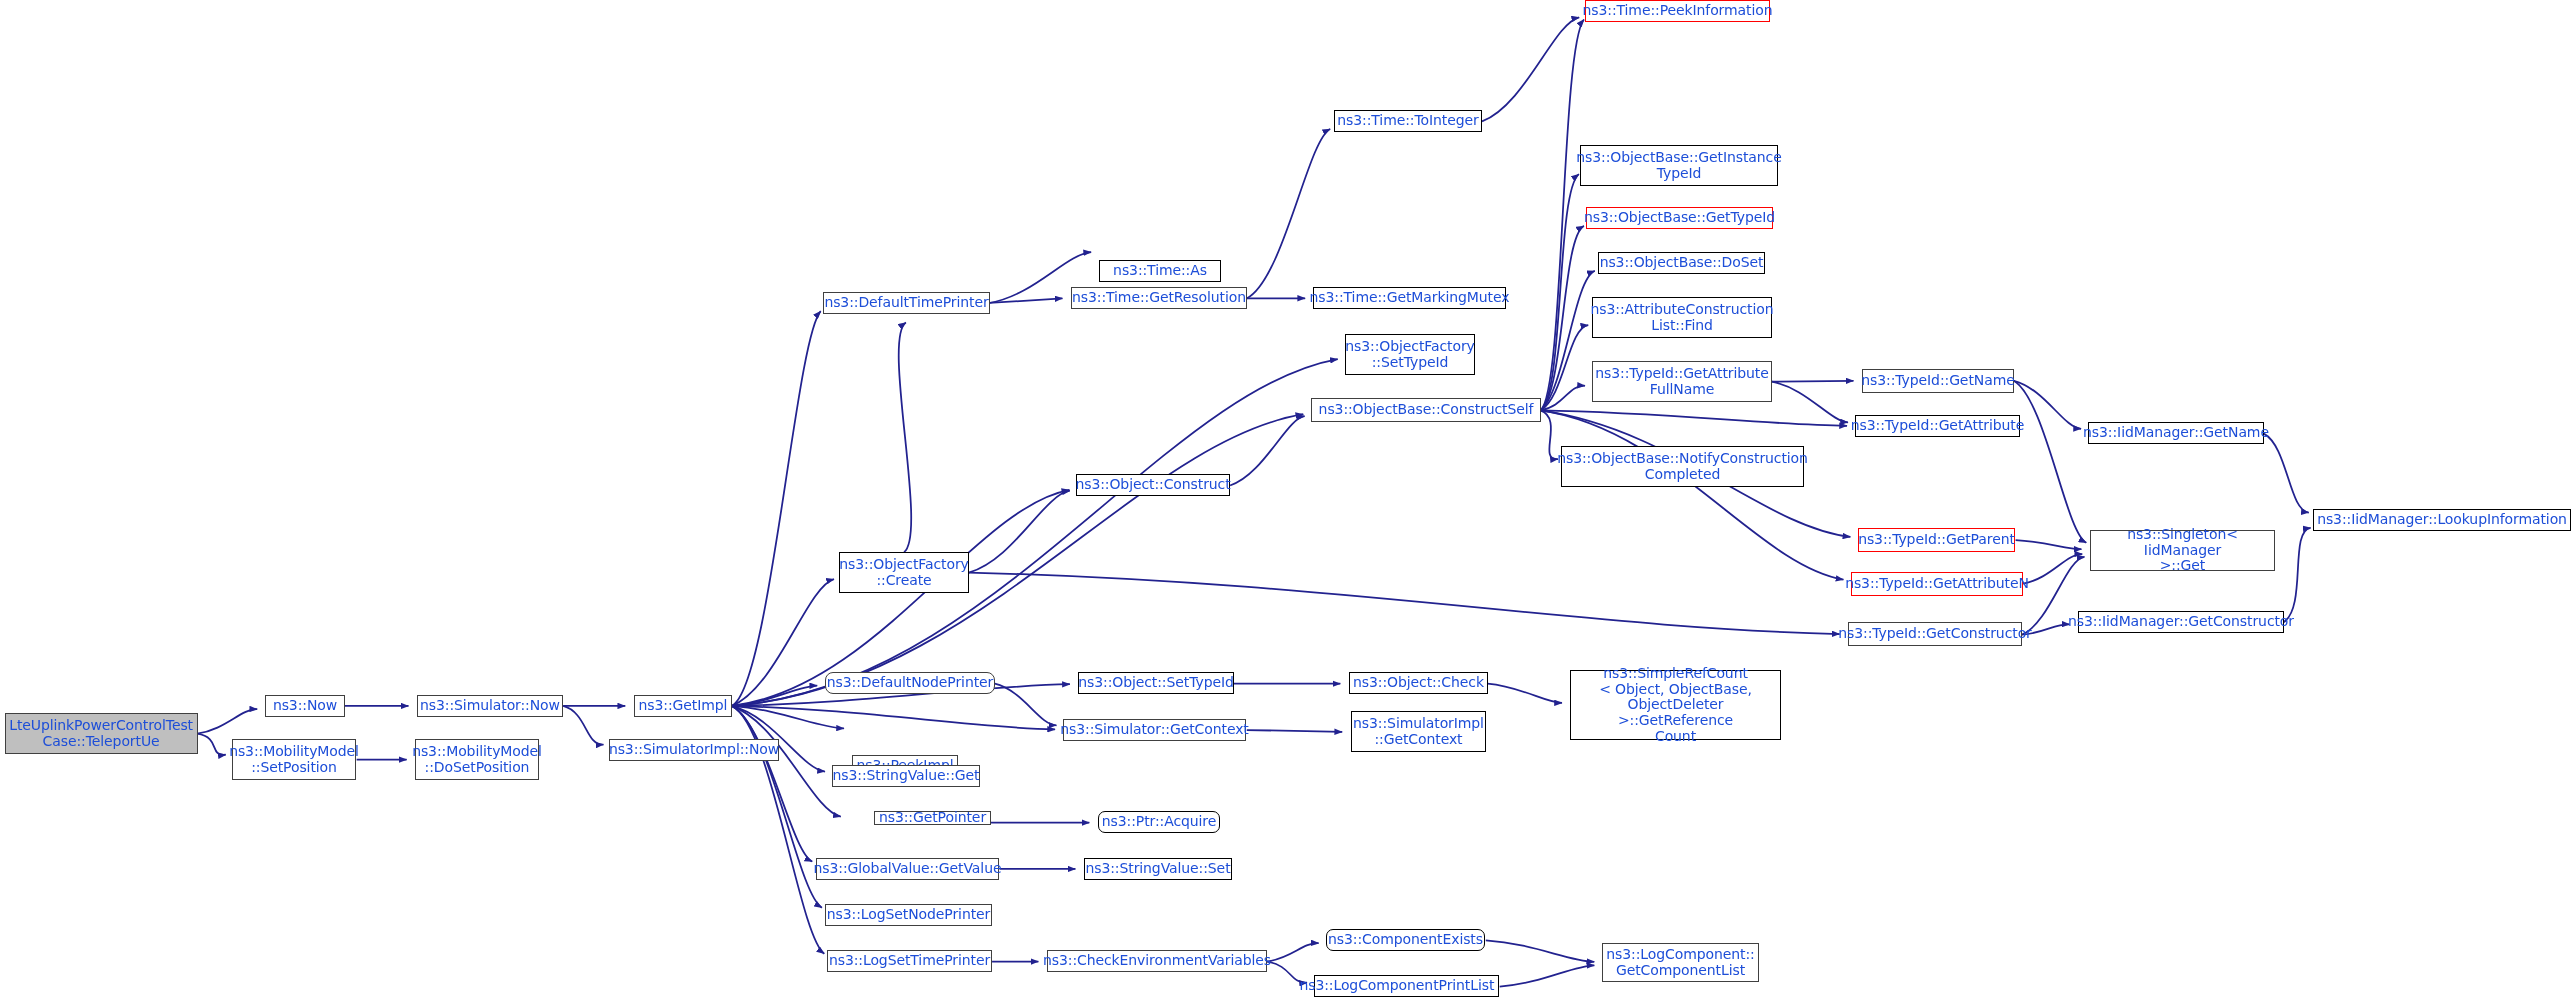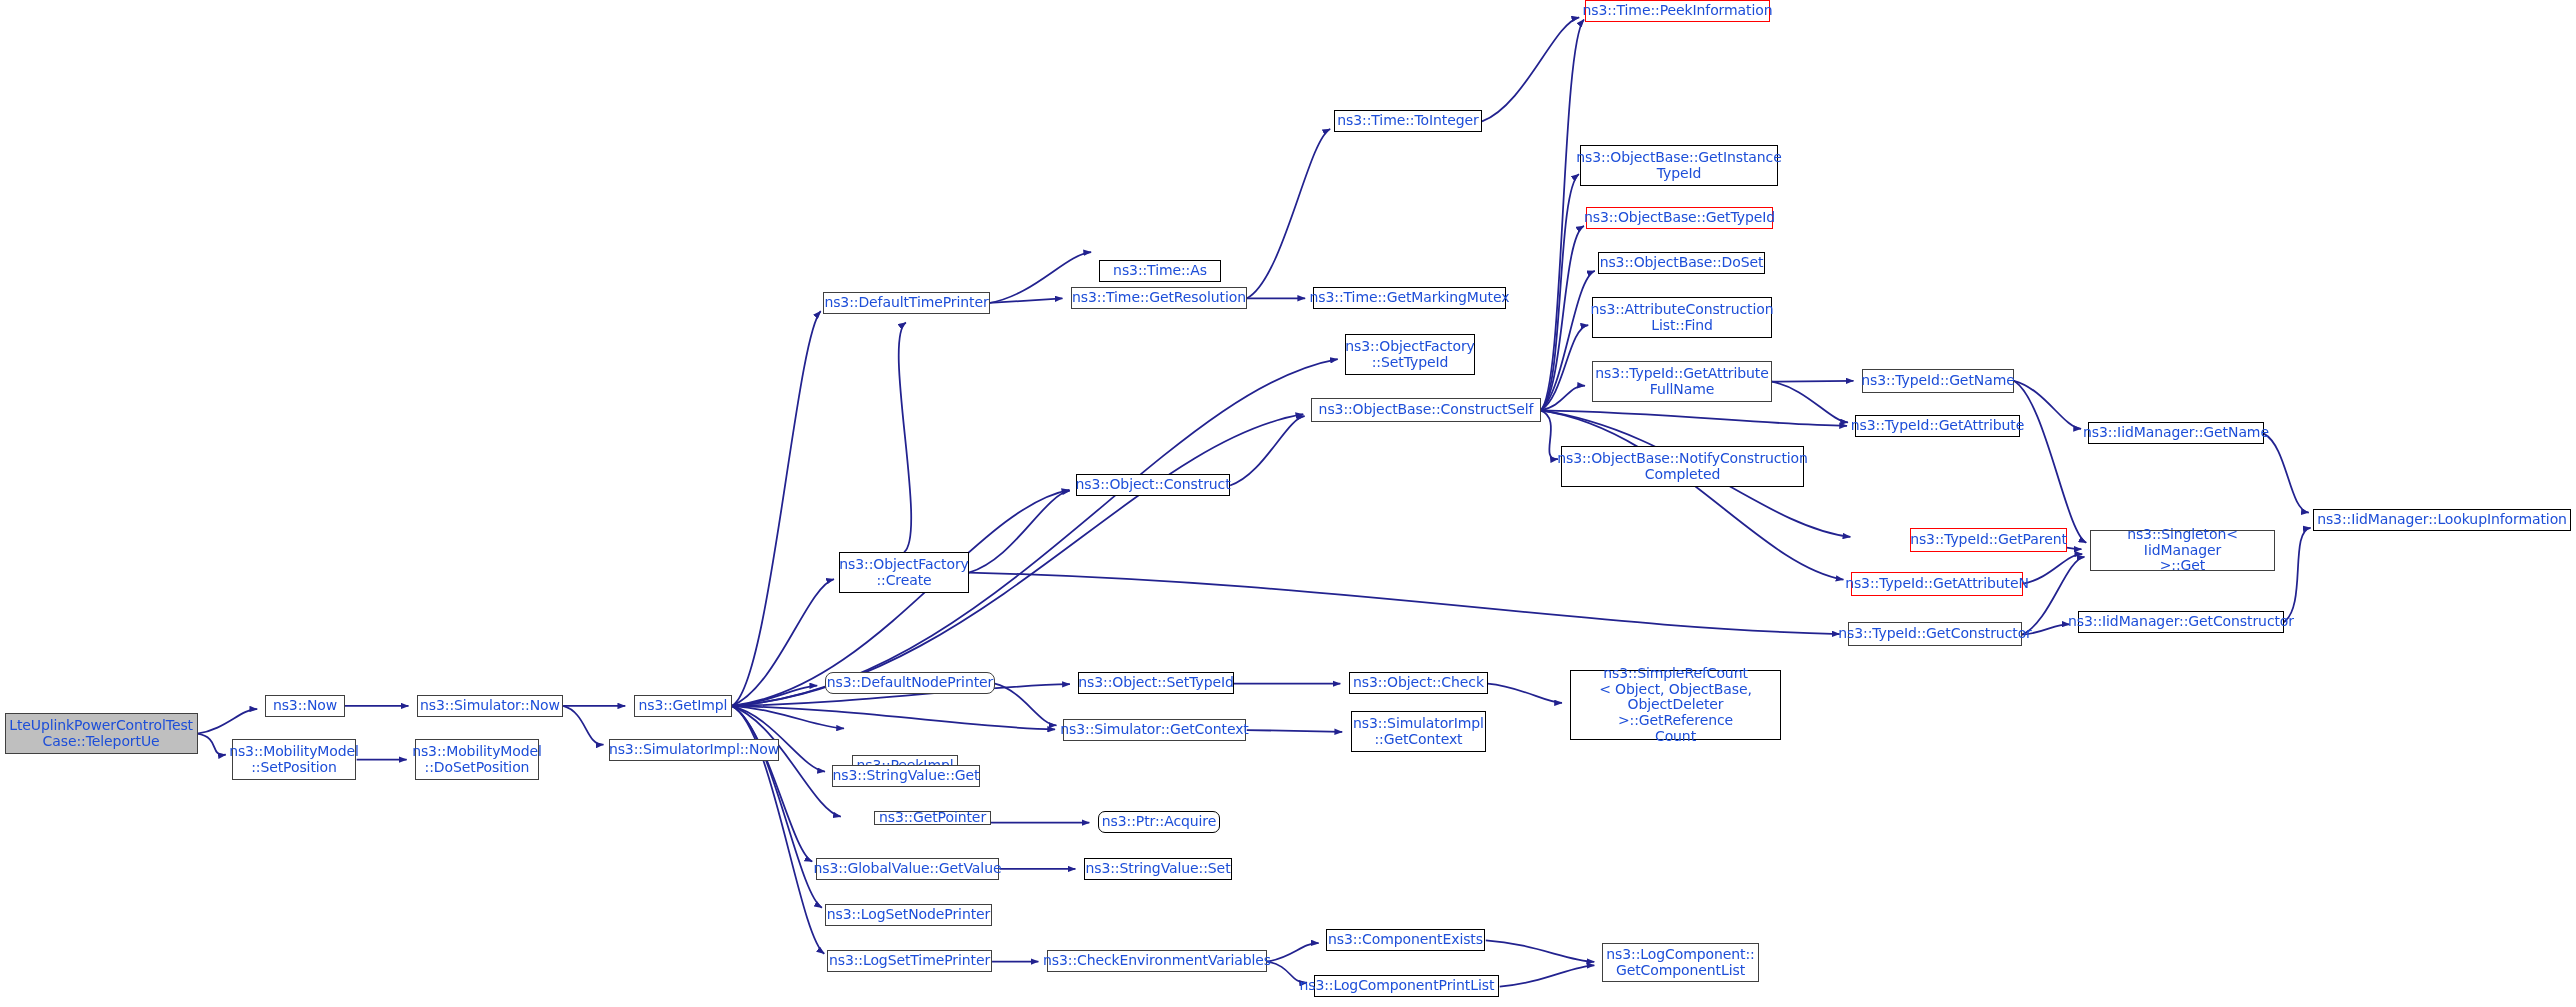--- a/index.html
+++ b/index.html
@@ -123,21 +123,21 @@
       <div class="node" style="left: 1580px; top: 145px; width: 198px; height: 41px;"><span>ns3::ObjectBase::GetInstance
 TypeId</span></div>
       <div class="node red" style="left: 1586px; top: 207px; width: 187px; height: 22px;"><span>ns3::ObjectBase::GetTypeId</span></div>
       <div class="node" style="left: 1598px; top: 252px; width: 167px; height: 22px;"><span>ns3::ObjectBase::DoSet</span></div>
       <div class="node" style="left: 1592px; top: 297px; width: 180px; height: 41px;"><span>ns3::AttributeConstruction
 List::Find</span></div>
       <div class="node thick" style="left: 1592px; top: 361px; width: 180px; height: 41px;"><span>ns3::TypeId::GetAttribute
 FullName</span></div>
       <div class="node" style="left: 1561px; top: 446px; width: 243px; height: 41px;"><span>ns3::ObjectBase::NotifyConstruction
 Completed</span></div>
-      <div class="node red" style="left: 1910px; top: 528px; width: 157px; height: 24px;"><span>ns3::TypeId::GetParent</span></div>
+      <div class="node red" style="left: 1858px; top: 528px; width: 157px; height: 24px;"><span>ns3::TypeId::GetParent</span></div>
       <div class="node red" style="left: 1851px; top: 572px; width: 172px; height: 24px;"><span>ns3::TypeId::GetAttributeN</span></div>
       <div class="node thick" style="left: 1848px; top: 622px; width: 174px; height: 24px;"><span>ns3::TypeId::GetConstructor</span></div>
       <div class="node thick" style="left: 1862px; top: 369px; width: 152px; height: 24px;"><span>ns3::TypeId::GetName</span></div>
       <div class="node" style="left: 1855px; top: 415px; width: 165px; height: 22px;"><span>ns3::TypeId::GetAttribute</span></div>
       <div class="node" style="left: 2088px; top: 422px; width: 176px; height: 22px;"><span>ns3::IidManager::GetName</span></div>
       <div class="node thick" style="left: 2090px; top: 530px; width: 185px; height: 41px;"><span>ns3::Singleton&lt; IidManager
 &gt;::Get</span></div>
       <div class="node" style="left: 2078px; top: 611px; width: 206px; height: 22px;"><span>ns3::IidManager::GetConstructor</span></div>
       <div class="node" style="left: 2313px; top: 509px; width: 258px; height: 22px;"><span>ns3::IidManager::LookupInformation</span></div>
       <div class="node thick" style="left: 825px; top: 672px; width: 170px; height: 22px; border-radius: 8px;"><span>ns3::DefaultNodePrinter</span></div>
@@ -148,21 +148,21 @@
       <div class="node thick" style="left: 825px; top: 904px; width: 167px; height: 22px;"><span>ns3::LogSetNodePrinter</span></div>
       <div class="node thick" style="left: 827px; top: 950px; width: 165px; height: 22px;"><span>ns3::LogSetTimePrinter</span></div>
       <div class="node" style="left: 1078px; top: 672px; width: 156px; height: 22px;"><span>ns3::Object::SetTypeId</span></div>
       <div class="node thick" style="left: 1063px; top: 719px; width: 183px; height: 22px;"><span>ns3::Simulator::GetContext</span></div>
       <div class="node" style="left: 1098px; top: 811px; width: 122px; height: 22px; border-radius: 7px;"><span>ns3::Ptr::Acquire</span></div>
       <div class="node" style="left: 1084px; top: 858px; width: 148px; height: 22px;"><span>ns3::StringValue::Set</span></div>
       <div class="node thick" style="left: 1047px; top: 950px; width: 220px; height: 22px;"><span>ns3::CheckEnvironmentVariables</span></div>
       <div class="node" style="left: 1349px; top: 672px; width: 139px; height: 22px;"><span>ns3::Object::Check</span></div>
       <div class="node" style="left: 1351px; top: 711px; width: 135px; height: 41px;"><span>ns3::SimulatorImpl
 ::GetContext</span></div>
-      <div class="node" style="left: 1326px; top: 929px; width: 159px; height: 22px;"><span>ns3::ComponentExists</span></div>
+      <div class="node" style="left: 1326px; top: 929px; width: 159px; height: 22px; border-radius: 7px;"><span>ns3::ComponentExists</span></div>
       <div class="node" style="left: 1314px; top: 975px; width: 185px; height: 22px; justify-content: flex-end;"><span>ns3::LogComponentPrintList</span></div>
       <div class="node" style="left: 1570px; top: 670px; width: 211px; height: 70px;"><span>ns3::SimpleRefCount
 &lt; Object, ObjectBase,
 ObjectDeleter &gt;::GetReference
 Count</span></div>
       <div class="node thick" style="left: 1602px; top: 943px; width: 157px; height: 39px;"><span>ns3::LogComponent::
 GetComponentList</span></div>
     </div>
 </div>
 

